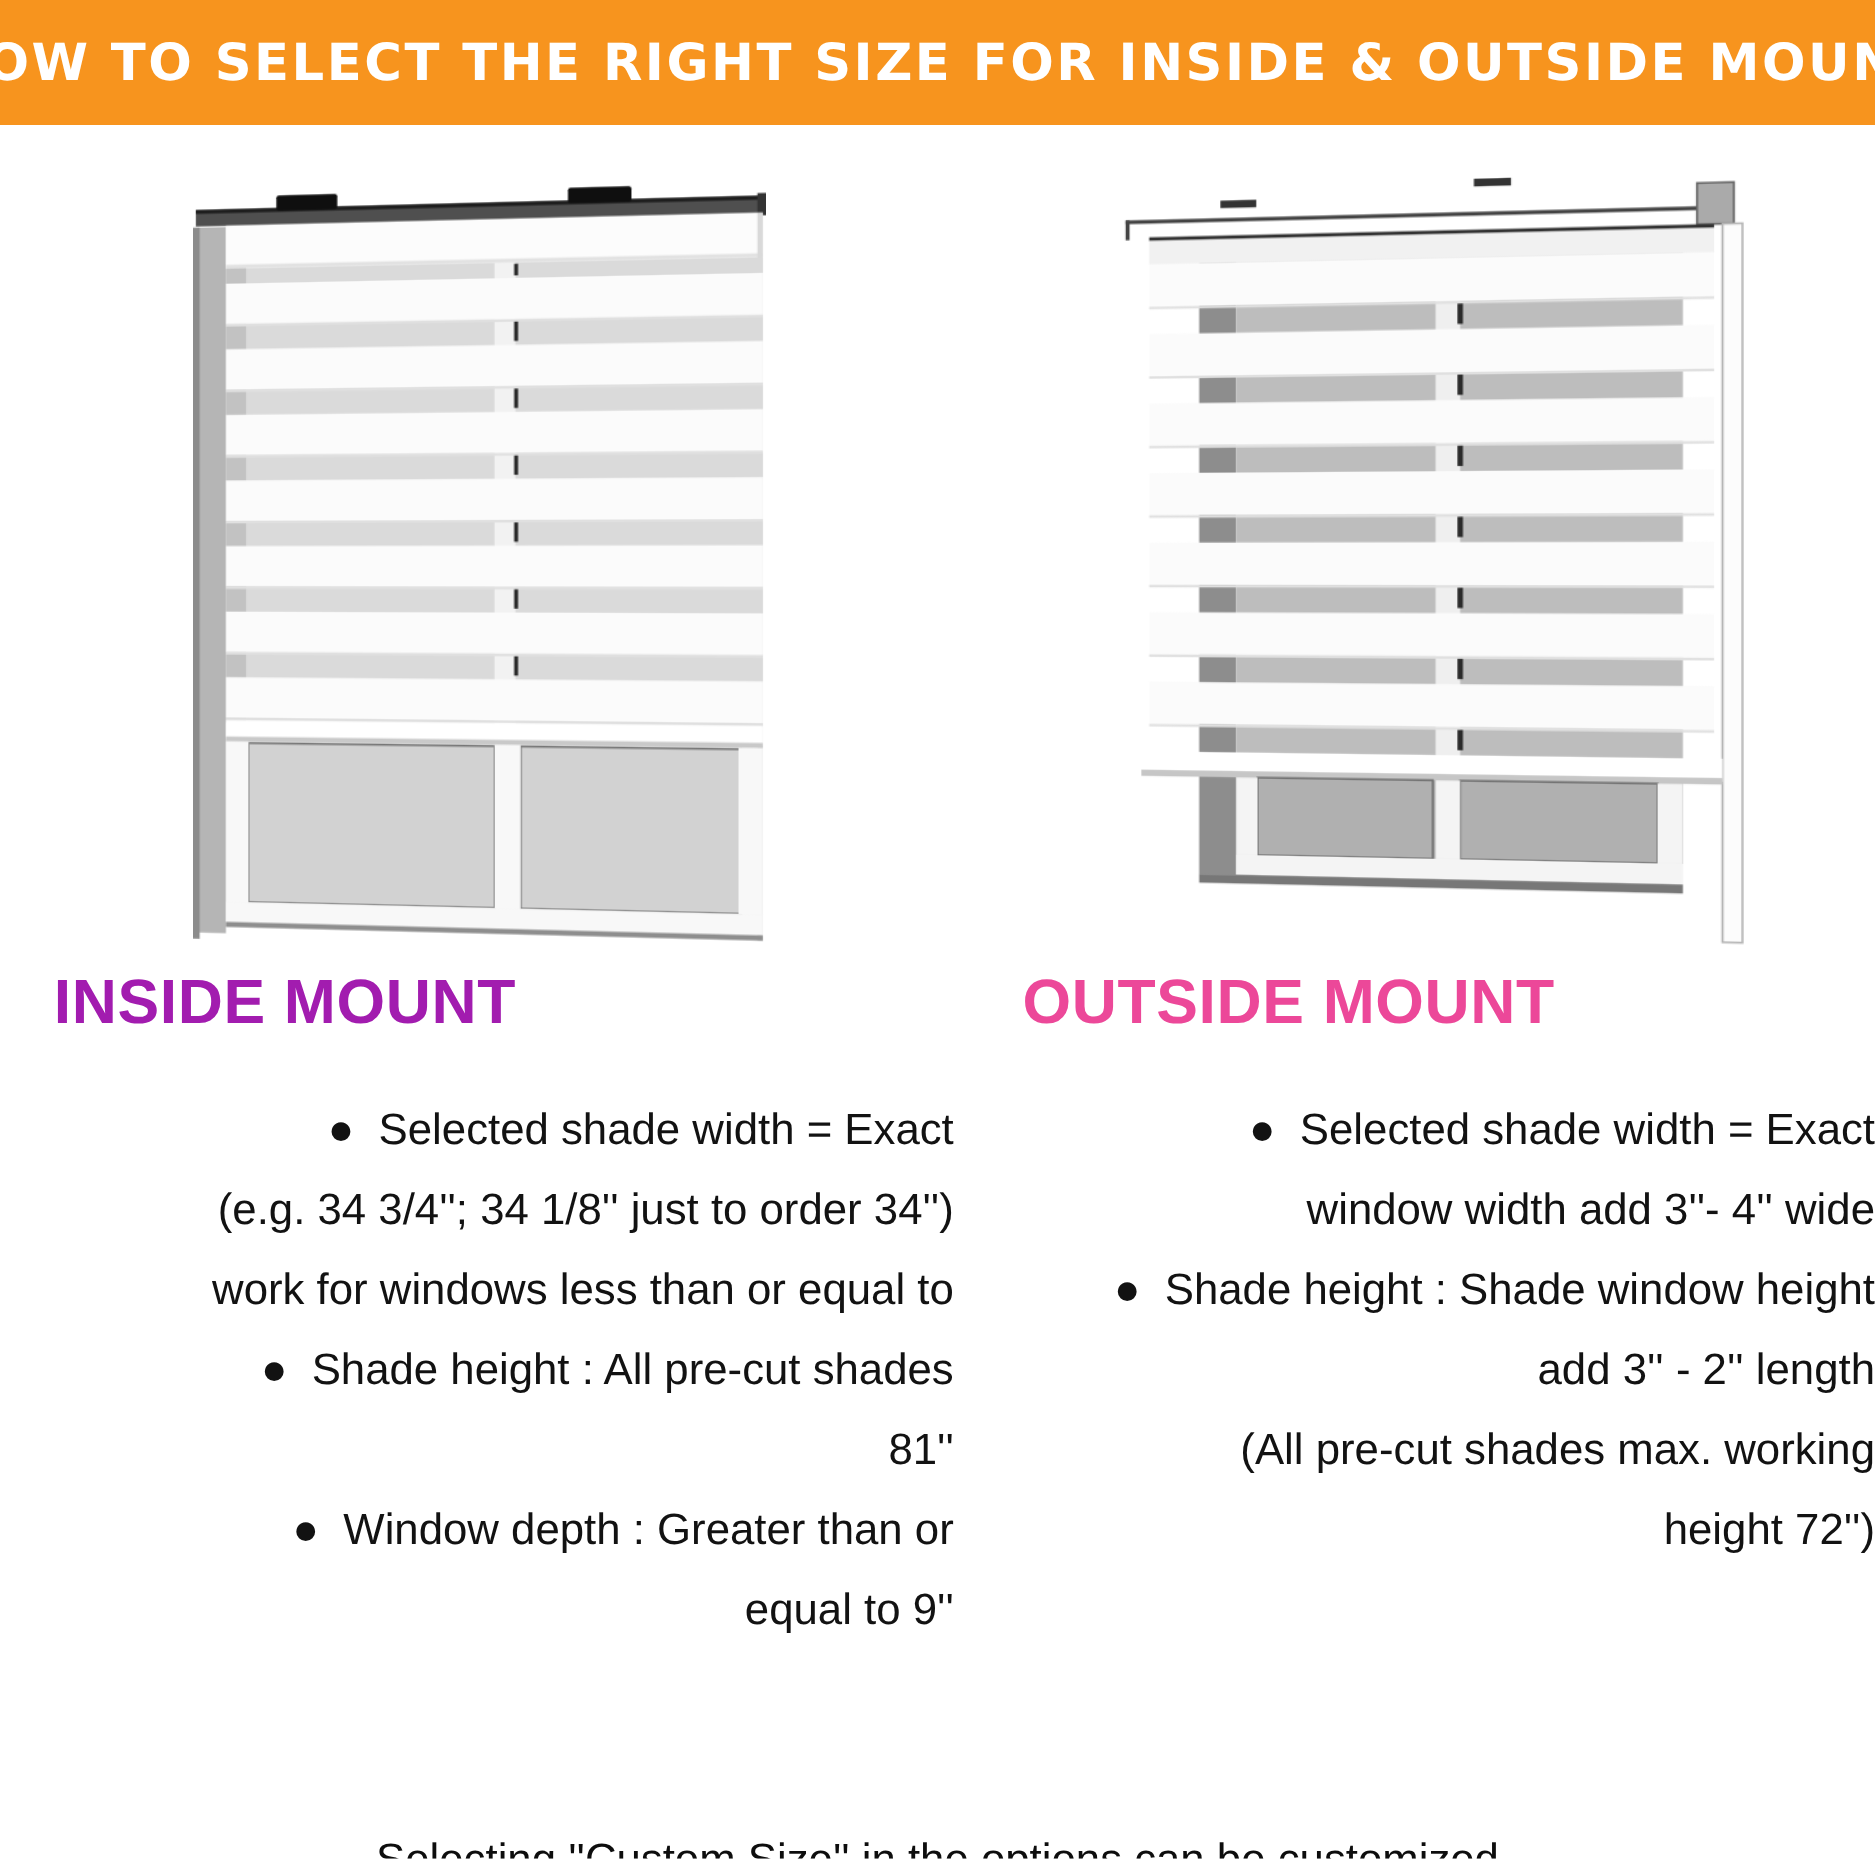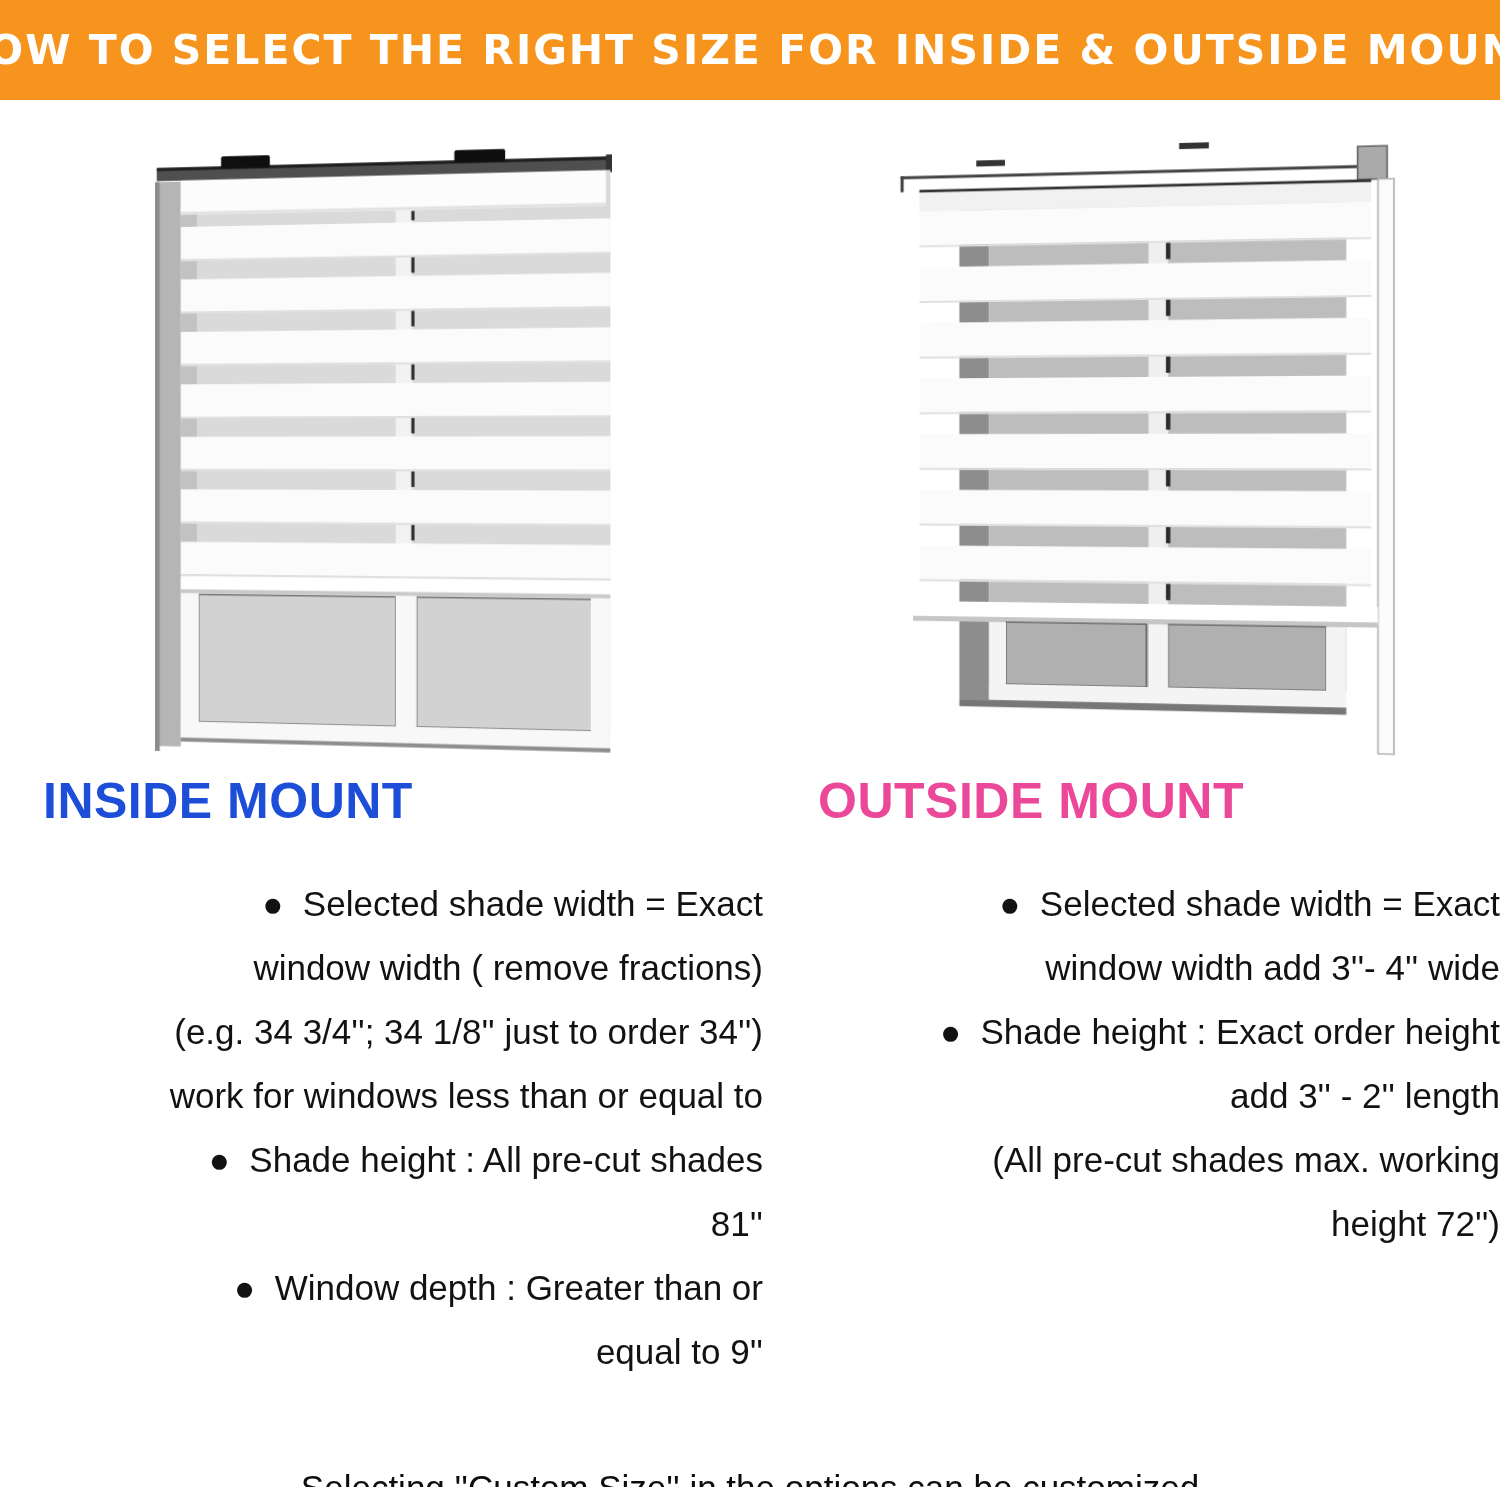--- a/index.html
+++ b/index.html
@@ -201,39 +201,38 @@
           <rect x="240" y="478" width="18" height="62" fill="#f4f4f4"></rect>
           <rect x="400" y="478" width="18" height="62" fill="#f4f4f4"></rect>
           <rect x="92" y="540" width="326" height="16" fill="#f4f4f4"></rect>
           <rect x="64" y="556" width="354" height="7" fill="#777777"></rect>
         </g>
       </svg>
     </div>
   </div>
 
   <section class="col col-inside">
-    <h2 class="mount-heading" style="color: #1d4ed8;">INSIDE MOUNT</h2>
+    <h2 class="mount-heading" style="color: #a21caf;">INSIDE MOUNT</h2>
     <div class="spec-lines">
         <div class="text-line">●  Selected shade width = Exact</div>
-        <div class="text-line">window width ( remove fractions)</div>
         <div class="text-line">(e.g. 34 3/4''; 34 1/8'' just to order 34'')</div>
         <div class="text-line">work for windows less than or equal to</div>
         <div class="text-line">●  Shade height : All pre-cut shades</div>
         <div class="text-line">81''</div>
         <div class="text-line">●  Window depth : Greater than or</div>
         <div class="text-line">equal to 9''</div>
       </div>
   </section>
 
   <section class="col col-outside">
     <h2 class="mount-heading" style="color: #ec4899;">OUTSIDE MOUNT</h2>
     <div class="spec-lines">
         <div class="text-line">●  Selected shade width = Exact</div>
         <div class="text-line">window width add 3''- 4'' wide</div>
-        <div class="text-line">●  Shade height : Exact order height</div>
+        <div class="text-line">●  Shade height : Shade window height</div>
         <div class="text-line">add 3'' - 2'' length</div>
         <div class="text-line">(All pre-cut shades max. working</div>
         <div class="text-line">height 72'')</div>
       </div>
   </section>
 
   <p class="footer-note">Selecting ''Custom Size'' in the options can be customized</p>
 
 </div>
 

